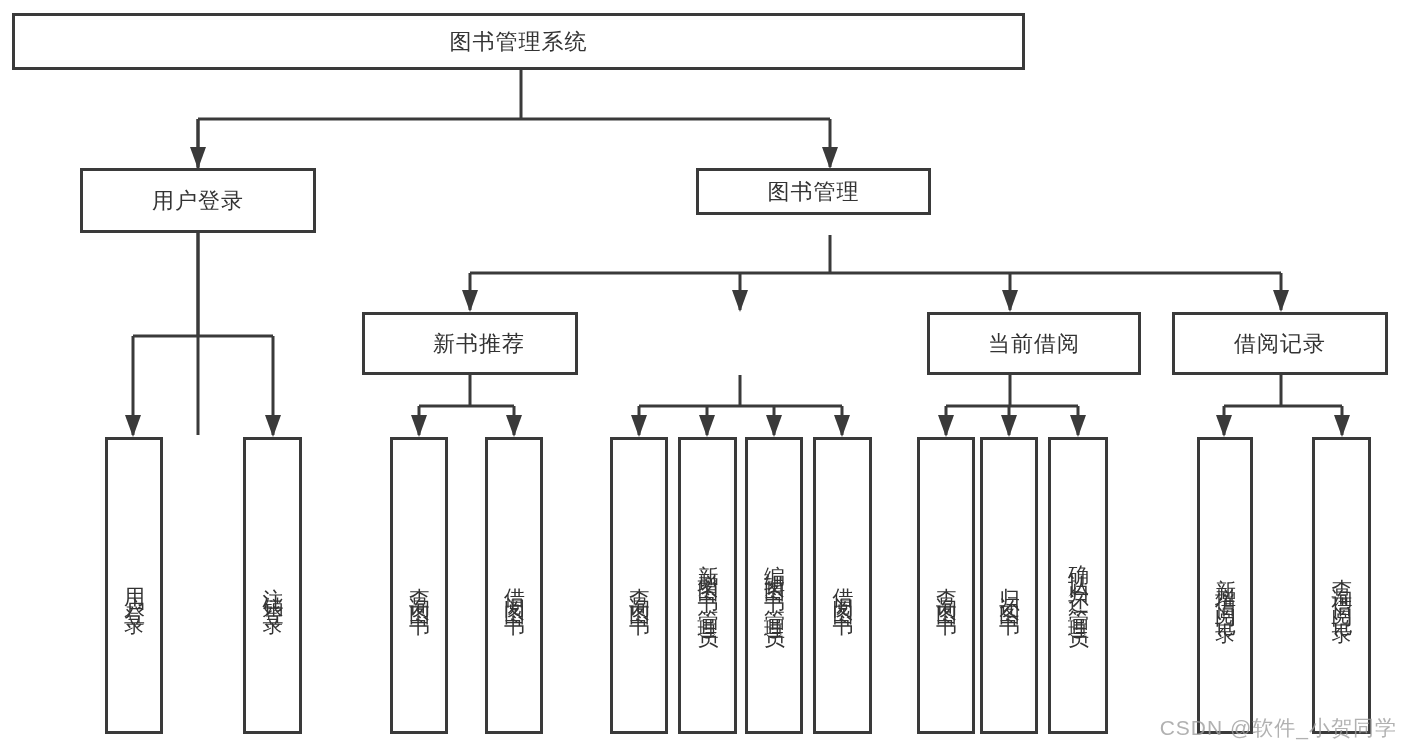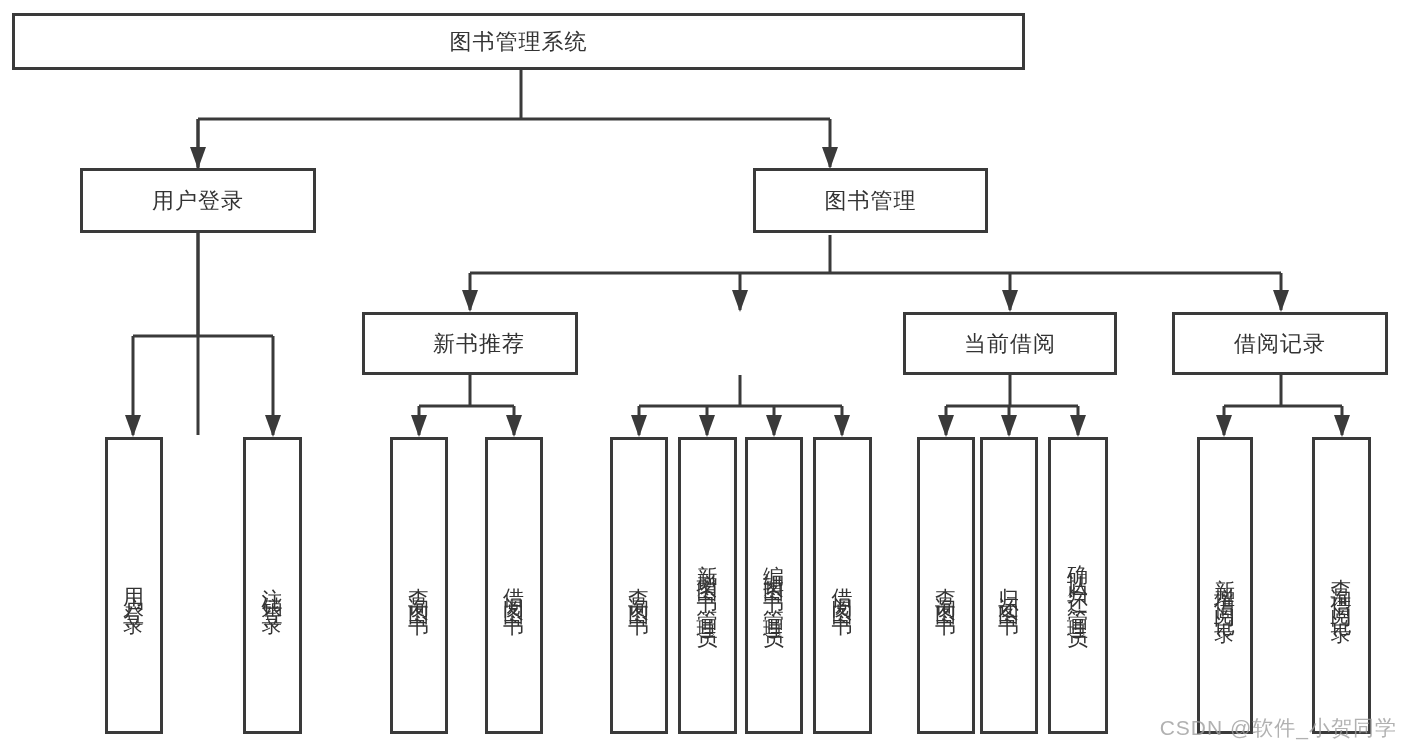--- a/index.html
+++ b/index.html
@@ -12,20 +12,21 @@
   }
   .connectors { position:absolute; left:0; top:0; z-index:1; }
   .node {
     position:absolute;
     background:#ffffff;
     border:3px solid #3a3a3a;
     box-sizing:border-box;
     display:flex; align-items:center; justify-content:center;
     color:#333333;
     z-index:2;
+    font-family:Liberation Serif, serif;
   }
   .h-node { font-size:22px; letter-spacing:1px; }
   .v-node {
     writing-mode:vertical-rl;
     font-size:21px;
     letter-spacing:9px;
     line-height:1;
     padding-top:6px;
   }
   .watermark {
@@ -80,24 +81,24 @@
       <polygon points="1009,437 1001,415 1017,415"></polygon>
       <polygon points="1078,437 1070,415 1086,415"></polygon>
       <polygon points="1224,437 1216,415 1232,415"></polygon>
       <polygon points="1342,437 1334,415 1350,415"></polygon>
     </g>
   </svg>
 
   <div class="node h-node" style="left:12px; top:13px; width:1013px; height:57px;">图书管理系统</div>
 
   <div class="node h-node" style="left:80px; top:168px; width:236px; height:65px;">用户登录</div>
-  <div class="node h-node" style="left:753px; top:168px; width:235px; height:65px;">图书管理</div>
+  <div class="node h-node" style="left:696px; top:168px; width:235px; height:47px;">图书管理</div>
 
   <div class="node h-node" style="left:362px; top:312px; width:216px; height:63px;padding-left:18px;">新书推荐</div>
-  <div class="node h-node" style="left:903px; top:312px; width:214px; height:63px;">当前借阅</div>
+  <div class="node h-node" style="left:927px; top:312px; width:214px; height:63px;">当前借阅</div>
   <div class="node h-node" style="left:1172px; top:312px; width:216px; height:63px;">借阅记录</div>
 
   <div class="node v-node" style="left:105px; top:437px; width:58px; height:297px;">用户登录</div>
   <div class="node v-node" style="left:243px; top:437px; width:59px; height:297px;">注销登录</div>
 
   <div class="node v-node" style="left:390px; top:437px; width:58px; height:297px;">查询图书</div>
   <div class="node v-node" style="left:485px; top:437px; width:58px; height:297px;">借阅图书</div>
 
   <div class="node v-node" style="left:610px; top:437px; width:58px; height:297px;">查询图书</div>
   <div class="node v-node" style="left:678px; top:437px; width:59px; height:297px;">新增图书（管理员）</div>

